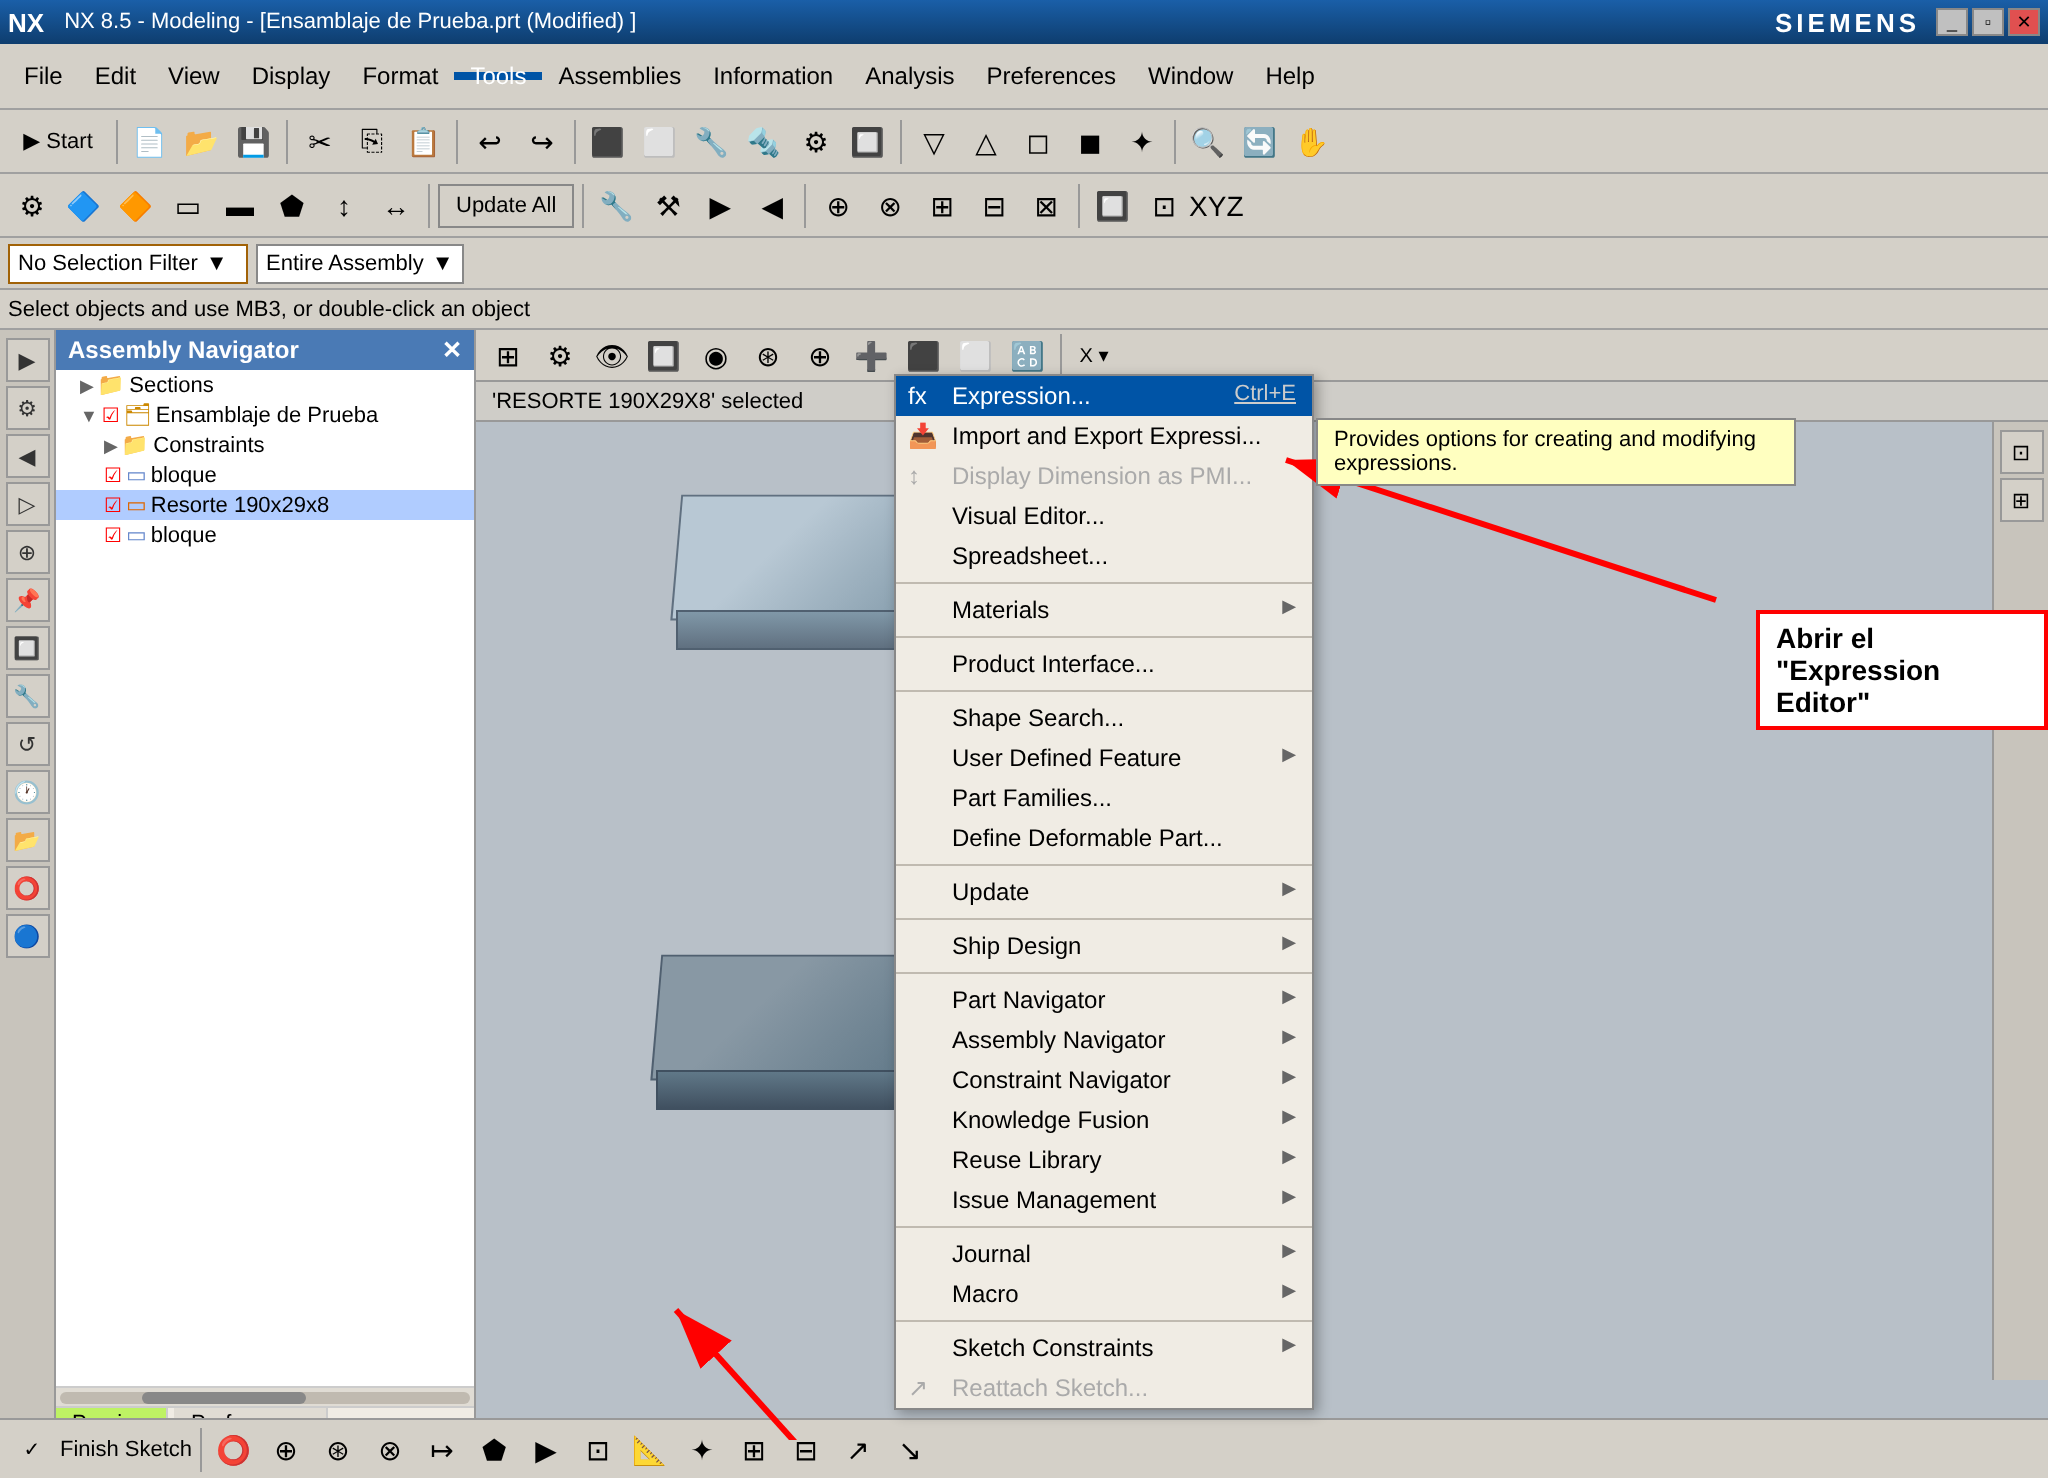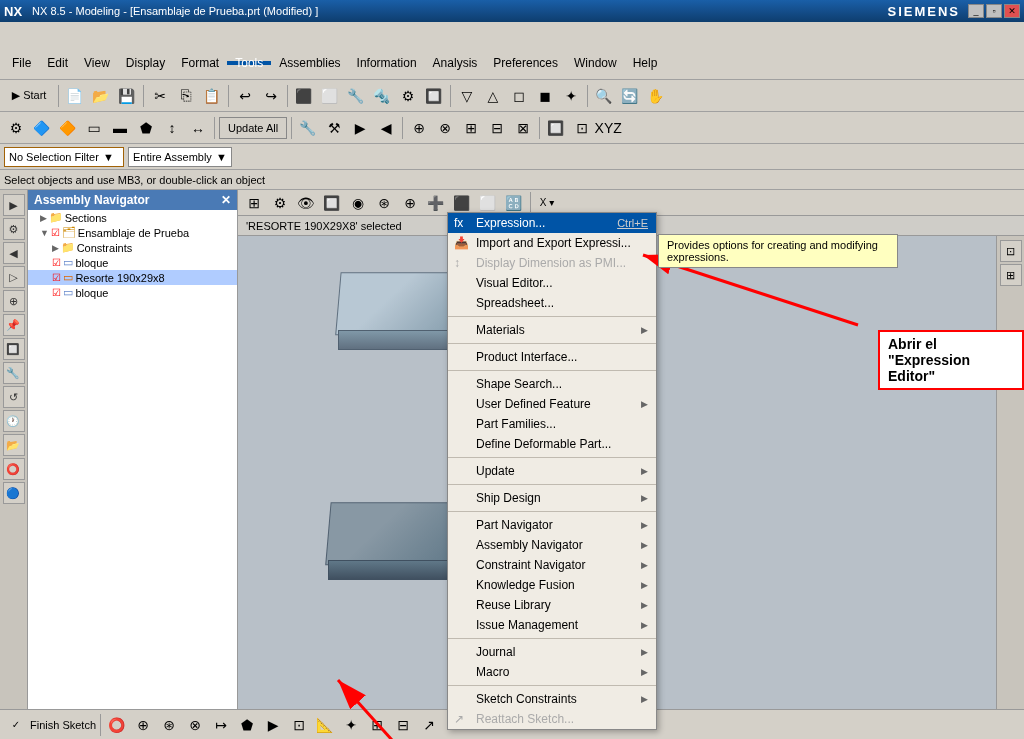--- a/index.html
+++ b/index.html
@@ -27,21 +27,20 @@
     .nx-logo { color: #fff; font-weight: bold; font-size: 13px; margin-right: 6px; }
 
     
     #menu-bar {
       background: #d4d0c8;
       height: 22px;
       display: flex;
       align-items: center;
       border-bottom: 1px solid #a0a0a0;
       padding: 16px 4px;
-      margin-top: 25px;
     }
     .menu-item {
       padding: 2px 8px;
       cursor: pointer;
       font-size: 12px;
       color: #000;
       height: 100%;
       display: flex;
       align-items: center;
     }
@@ -276,21 +275,20 @@
       border: 1px solid #888;
       box-shadow: 2px 2px 6px rgba(0,0,0,0.3);
       font-size: 12px;
       pointer-events: all;
       z-index: 200;
     }
     .dd-item {
       padding: 3px 8px 3px 28px;
       cursor: pointer;
       display: flex;
-      align-items: center;
       justify-content: space-between;
       color: #000;
       position: relative;
       gap: 24px;
     }
     .dd-item.highlighted { background: #0054a6; color: white; }
     .dd-item.disabled { color: #aaa; cursor: default; }
     .dd-separator { height: 1px; background: #c0bab0; margin: 3px 0; }
     .dd-arrow { font-size: 9px; color: #666; }
     .dd-shortcut { font-size: 11px; color: #666; }

